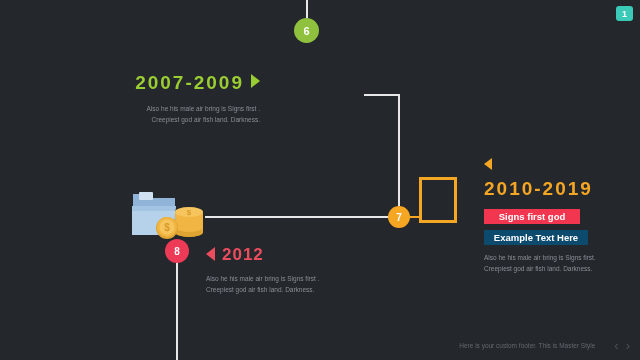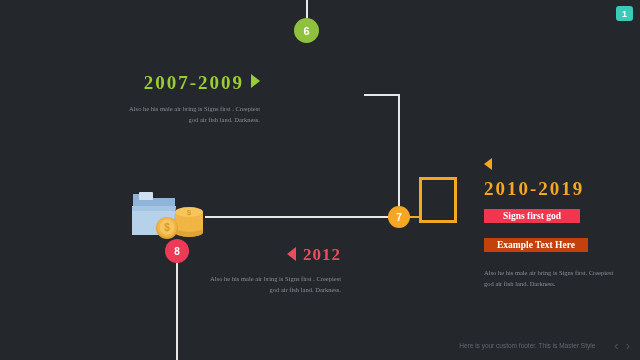--- a/index.html
+++ b/index.html
@@ -95,21 +95,21 @@
     border-radius: 3px;
     display: flex;
     align-items: center;
     justify-content: center;
     color: #ffffff;
     font-size: 9px;
     font-weight: bold;
   }
 
   
-  .block { position: absolute; font-family: Liberation Serif, serif; }
+  .block { position: absolute; }
 
   .heading {
     font-weight: bold;
     font-size: 19px;
     letter-spacing: 2px;
     margin: 0;
     white-space: nowrap;
   }
   .heading-green { color: #9acd32; }
   .heading-orange { color: #f5a623; }
@@ -148,39 +148,39 @@
   }
 
   
   #sec-2007 { left: 120px; top: 72px; width: 140px; text-align: right; }
   #sec-2007 .body-text { margin-top: 9px; }
 
   #sec-2010 { left: 484px; top: 156px; width: 140px; text-align: left; }
   #sec-2010 .heading { margin-top: 4px; }
   #sec-2010 .body-text { margin-top: 7px; }
 
-  #sec-2012 { left: 206px; top: 245px; width: 135px; text-align: right; }
+  #sec-2012 { left: 206px; top: 245px; width: 135px; text-align: left; }
   #sec-2012 .body-text { margin-top: 8px; }
 
   
   .tags { margin-top: 9px; }
   .tag {
     display: block;
     font-size: 9.5px;
     font-weight: bold;
     color: #ffffff;
     padding: 2px 5px;
-    margin-bottom: 15px;
+    margin-bottom: 6px;
     width: 96px;
     box-sizing: border-box;
     text-align: center;
     white-space: nowrap;
   }
   .tag-red    { background: #f3364f; }
-  .tag-purple { background: #c2410c; width: 104px; }
+  .tag-purple { background: #0c4a6e; width: 104px; }
 
   
   #illus {
     position: absolute;
     left: 131px;
     top: 190px;
     width: 80px;
     height: 50px;
   }
 

